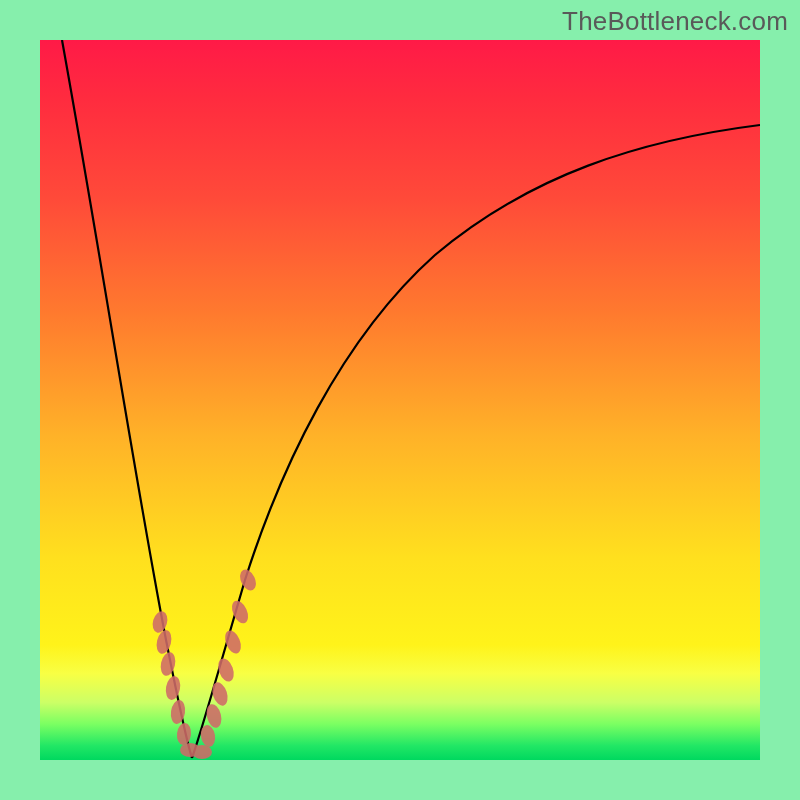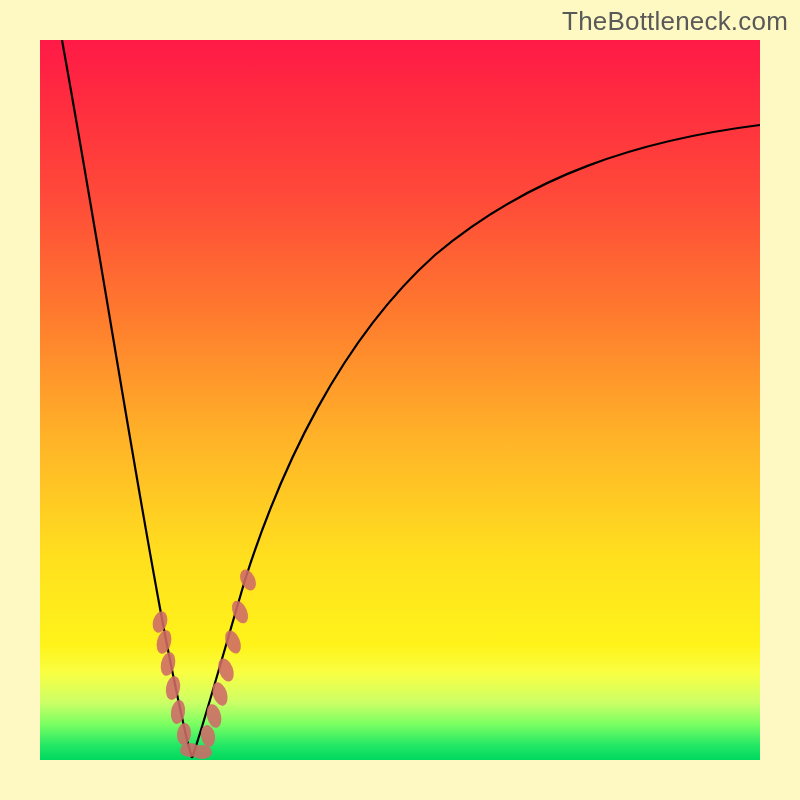--- a/index.html
+++ b/index.html
@@ -7,21 +7,21 @@
     padding: 0;
     width: 800px;
     height: 800px;
     overflow: hidden;
     background: #000;
     font-family: Arial, Helvetica, sans-serif;
   }
   .frame {
     position: absolute;
     inset: 0;
-    background: #fef9c3;
+    background: #86efac;
   }
   .plot-area {
     position: absolute;
     left: 40px;
     top: 40px;
     width: 720px;
     height: 720px;
     overflow: hidden;
   }
   .gradient {

